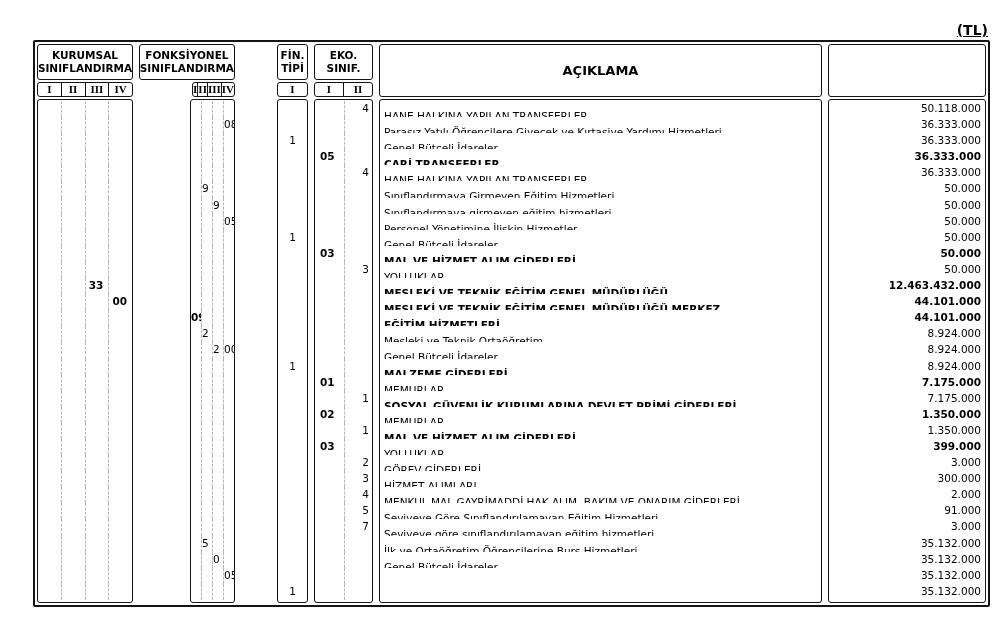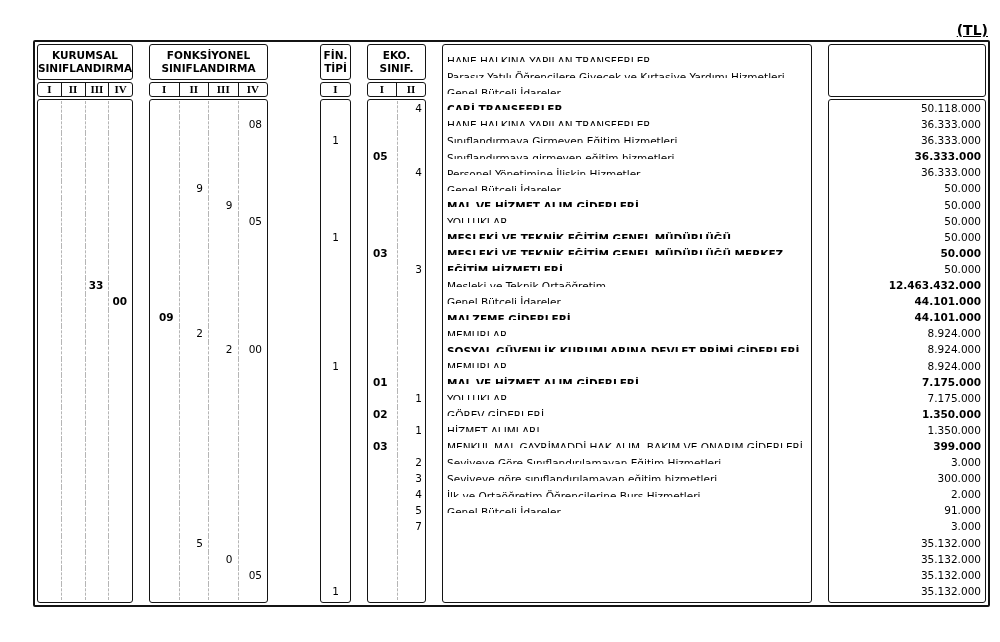--- a/index.html
+++ b/index.html
@@ -2,23 +2,23 @@
 <html><head>
 <meta charset="utf-8">
 <style>
   html,body{margin:0;padding:0;}
   body{width:1000px;height:642px;background:#fff;position:relative;
        font-family:"DejaVu Sans",sans-serif;color:#000;overflow:hidden;}
   .tl-label{position:absolute;top:22px;left:33px;width:955px;text-align:right;
        font-size:14px;font-weight:bold;text-decoration:underline;}
   .tbl{position:absolute;top:40px;left:33px;width:957px;height:567px;
        border:2.5px solid #141414;border-radius:2px;padding:2px;box-sizing:border-box;
-       display:flex;gap:16px;background:#fff;}
+       display:flex;gap:6px;background:#fff;}
   .col{display:flex;flex-direction:column;gap:2px;min-width:0;}
-  .col-kur{width:96px;flex:none;} .col-fonk{width:119px;flex:none;}
+  .col-kur{width:96px;flex:none;} .col-fonk{width:96px;flex:none;align-items:flex-end;}
   .col-fin{width:31px;flex:none;margin-left:36px;} .col-eko{width:59px;flex:none;}
   .col-desc{flex:1;} .col-amt{width:158px;flex:none;}
   .box{border:1.5px solid #141414;border-radius:3px;box-sizing:border-box;background:#fff;}
   .title{height:36px;flex:none;display:flex;flex-direction:column;align-items:center;
        justify-content:center;font-size:10.5px;font-weight:bold;line-height:13.5px;
        text-align:center;white-space:nowrap;overflow:hidden;}
   .title.tall{height:53px;font-size:13px;}
   .nums{height:15px;flex:none;display:flex;align-items:center;}
   .nc{flex:1;height:100%;border-right:1px solid #141414;
        font-family:"Liberation Serif","DejaVu Serif",serif;font-weight:bold;
@@ -683,20 +683,23 @@
           <div class="cell sub al-r2"></div>
         </div>
         <div class="row">
           <div class="cell sub al-l"></div>
           <div class="cell sub al-r2"></div>
         </div>
       </div>
   </div>
 
   <div class="col col-desc">
+    <div class="box title tall">
+      <div>AÇIKLAMA</div>
+    </div>
     <div class="box bodybox" id="body-desc">
         <div class="row">
           <div class="cell sub cell-desc">HANE HALKINA YAPILAN TRANSFERLER</div>
         </div>
         <div class="row">
           <div class="cell sub cell-desc">Parasız Yatılı Öğrencilere Giyecek ve Kırtasiye Yardımı Hizmetleri</div>
         </div>
         <div class="row">
           <div class="cell sub cell-desc">Genel Bütçeli İdareler</div>
         </div>

